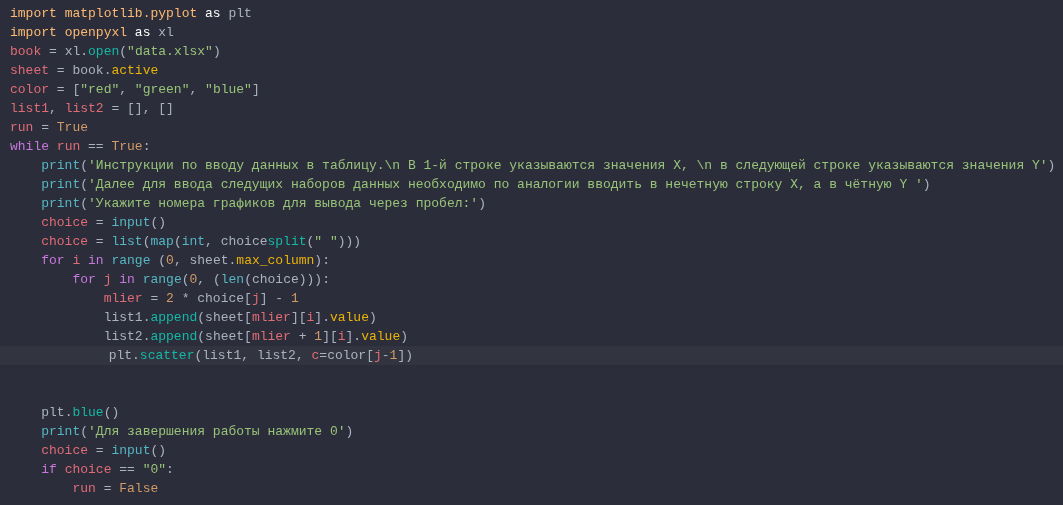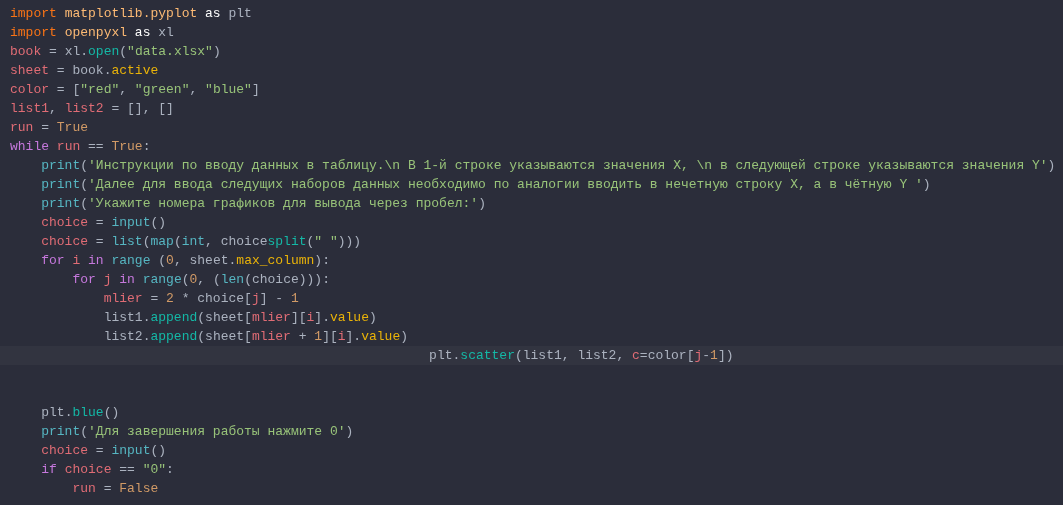--- a/index.html
+++ b/index.html
@@ -14,24 +14,23 @@
       overflow: hidden;
       padding: 4px 0 0 10px;
     }
     .code-line {
       white-space: pre;
       height: 19px;
     }
     .highlighted-line {
       background: rgba(255,255,255,0.035);
       margin-left: -10px;
-      padding-left: 6px;
-      text-align: center;
+      padding-left: 15px;
     }
-    .kw-import { color: #f97316; }
+    .kw-import { color: #fdba74; }
     .kw-struct { color: #c678dd; }
     .kw-op { color: #c678dd; }
     .module { color: #fdba74; }
     .as-kw { color: #ffffff; }
     .alias { color: #abb2bf; }
     .var { color: #e06c75; }
     .assign { color: #abb2bf; }
     .builtin { color: #56b6c2; }
     .method { color: #14b8a6; }
     .attr { color: #eab308; }

